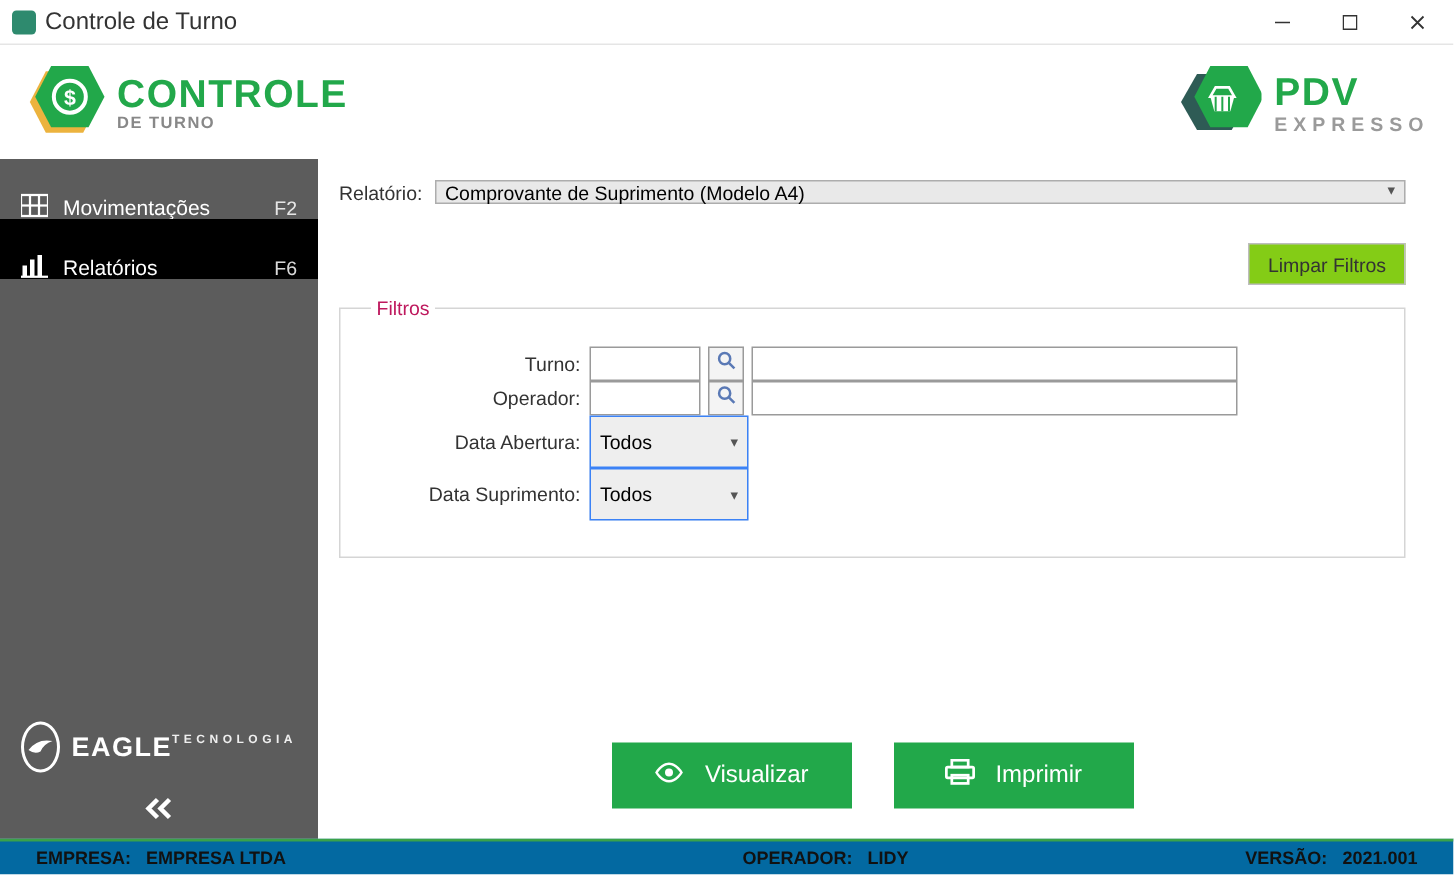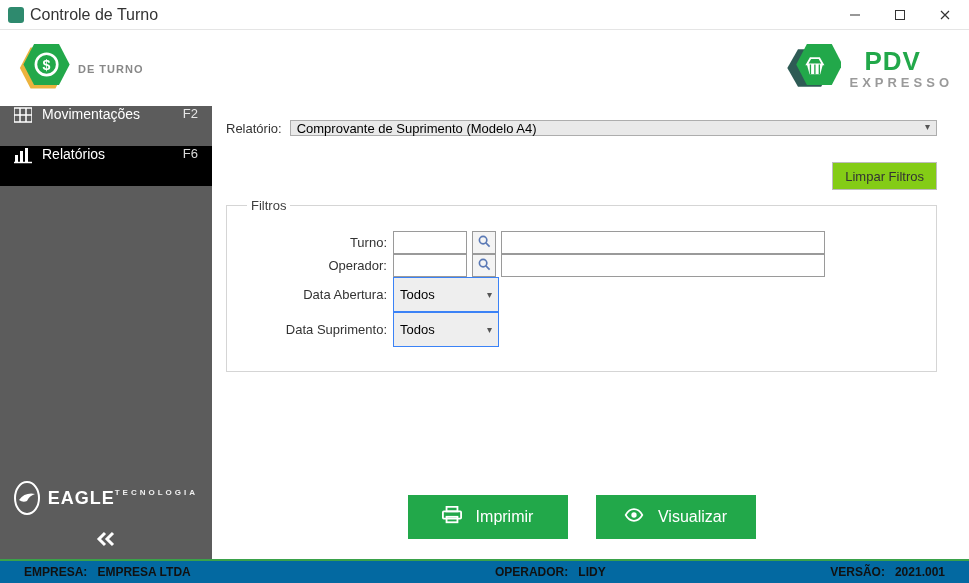--- a/index.html
+++ b/index.html
@@ -14,27 +14,27 @@
     
     .header { height:76px; background:#fff; display:flex; align-items:center; padding:0 16px; position:relative; }
     .logo-left { display:flex; align-items:center; gap:8px; }
     .hex { width:54px; height:48px; position:relative; }
     .hex svg { width:100%; height:100%; }
     .logo-left .txt { display:flex; flex-direction:column; line-height:1; }
     .logo-left .t1 { font-size:26px; font-weight:800; color:#22a84a; letter-spacing:1px; }
     .logo-left .t2 { font-size:11px; font-weight:700; color:#888; letter-spacing:1px; margin-top:2px; }
     .logo-right { margin-left:auto; display:flex; align-items:center; gap:8px; }
     .logo-right .txt { display:flex; flex-direction:column; line-height:1; text-align:left; }
-    .logo-right .t1 { font-size:26px; font-weight:800; color:#22a84a; letter-spacing:1px;margin-left:15px; }
+    .logo-right .t1 { font-size:26px; font-weight:800; color:#22a84a; letter-spacing:1px; }
     .logo-right .t2 { font-size:13px; font-weight:700; color:#9a9a9a; letter-spacing:4px; margin-top:2px; }
 
     
     .main { height:calc(583px - 30px - 76px - 24px); display:flex; }
     .sidebar { width:212px; background:#5c5c5c; color:#fff; display:flex; flex-direction:column; }
-    .sbitem { height:40px; display:flex; align-items:flex-start; padding:0 14px; font-size:14px; cursor:pointer; }
+    .sbitem { height:40px; display:flex; align-items:flex-end; padding:0 14px; font-size:14px; cursor:pointer; }
     .sbitem .sicon { width:18px; height:18px; margin-right:10px; flex-shrink:0; }
     .sbitem .lab { flex:1; }
     .sbitem .hk { font-size:13px; opacity:.85;margin-left:20px; }
     .sbitem.active { background:#000000; }
     .sbfill { flex:1; }
     .eagle { padding:10px 14px 8px; display:flex; align-items:center; gap:8px; }
     .eagle .ecircle { width:34px; height:34px; border:2px solid #fff; border-radius:50%; display:flex; align-items:center; justify-content:center; }
     .eagle .etxt { display:flex; line-height:1; }
     .eagle .e1 { font-size:18px; font-weight:800; letter-spacing:1px; color:#fff; }
     .eagle .e2 { font-size:8px; font-weight:700; letter-spacing:3px; color:#fff; opacity:.9; }
@@ -44,21 +44,21 @@
     .content { flex:1; background:#fff; padding:14px 32px 0 14px; position:relative; display:flex; flex-direction:column; }
     .row-report { display:flex; align-items:center; gap:8px; margin-bottom:26px; }
     .row-report label { font-size:13px; color:#333; }
     .combo { flex:1; height:16px; border:1px solid #adadad; background:#e9e9e9; display:flex; align-items:flex-start; padding:0 6px; font-size:13px; position:relative; }
     .combo .cv { flex:1; overflow:hidden; text-overflow:ellipsis; white-space:nowrap; }
     .combo .caret { font-size:10px; color:#555; }
     .right-actions { display:flex; justify-content:flex-end; margin-bottom:8px; }
     .btn-flat { height:28px; padding:0 12px; background:#84cc16; border:1px solid #bdbdbd; font-size:13px; color:#333; cursor:pointer; }
 
     fieldset.filtros { border:1px solid #d5d5d5; padding:18px 20px 24px; margin-bottom:auto; }
-    fieldset.filtros legend { font-size:13px; color:#404040; padding:0 4px; }
+    fieldset.filtros legend { font-size:13px; color:#be185d; padding:0 4px; }
     .frow { display:flex; align-items:center; margin-bottom:0; }
     .frow:last-child { margin-bottom:0; }
     .frow .flab { width:140px; text-align:right; font-size:13px; color:#333; margin-right:6px; }
     .frow input[type=text] { height:23px; border:1px solid #9a9a9a; background:#fff; padding:0 4px; font-size:13px; }
     .tiny { width:74px; }
     .wide { width:324px; }
     .lookup { width:24px; height:23px; border:1px solid #9a9a9a; background:#f4f4f4; margin:0 5px; display:flex; align-items:center; justify-content:center; cursor:pointer; }
     .lookup svg { width:13px; height:13px; }
     .combo-sm { width:106px; height:35px; border:1px solid #3b82f6; background:#eee; display:flex; align-items:center; padding:0 6px; font-size:13px; position:relative;text-align:center; }
     .combo-sm .caret { margin-left:auto; font-size:10px; color:#555; }
@@ -100,20 +100,21 @@
   <div class="logo-left">
     <div class="hex">
       <svg viewBox="0 0 60 54">
         <polygon points="16,4 44,4 56,27 44,50 16,50 4,27" fill="#ecb33e"></polygon>
         <polygon points="20,0 48,0 60,23 48,46 20,46 8,23" fill="#22a84a"></polygon>
         <circle cx="34" cy="23" r="12" fill="none" stroke="#fff" stroke-width="3"></circle>
         <text x="34" y="29" text-anchor="middle" font-size="16" font-weight="800" fill="#fff">$</text>
       </svg>
     </div>
     <div class="txt">
+      <span class="t1">CONTROLE</span>
       <span class="t2">DE TURNO</span>
     </div>
   </div>
   <div class="logo-right">
     <div class="hex">
       <svg viewBox="0 0 60 54">
         <polygon points="12,6 38,6 50,27 38,48 12,48 0,27" fill="#2e5b55"></polygon>
         <polygon points="22,0 50,0 62,23 50,46 22,46 10,23" fill="#22a84a"></polygon>
         <path d="M26 16 L36 16 L40 23 L22 23 Z" fill="none" stroke="#fff" stroke-width="2"></path>
         <path d="M22 23 L40 23 L37 34 L25 34 Z" fill="#fff"></path>
@@ -231,39 +232,39 @@
       <div class="frow">
         <div class="flab">Data Suprimento:</div>
         <div class="combo-sm">
           <span>Todos</span>
           <span class="caret">▾</span>
         </div>
       </div>
     </fieldset>
 
     <div class="bottom-buttons">
+      <button class="btn-green">
+        <span>
+          <svg viewBox="0 0 24 18">
+              <path d="M12 2 C6 2 2 9 2 9 s4 7 10 7 10-7 10-7 S18 2 12 2 Z" fill="none" stroke="#fff" stroke-width="2"></path>
+              <circle cx="12" cy="9" r="3.2" fill="#fff"></circle>
+            </svg>
+        </span>
+        <span>Visualizar</span>
+      </button>
       <button class="btn-green">
         <span>
           <svg viewBox="0 0 22 18">
               <rect x="5" y="0" width="12" height="5" fill="none" stroke="#fff" stroke-width="2"></rect>
               <rect x="1" y="5" width="20" height="8" rx="1" fill="none" stroke="#fff" stroke-width="2"></rect>
               <rect x="5" y="11" width="12" height="6" fill="none" stroke="#fff" stroke-width="2"></rect>
             </svg>
         </span>
         <span>Imprimir</span>
       </button>
-      <button class="btn-green">
-        <span>
-          <svg viewBox="0 0 24 18">
-              <path d="M12 2 C6 2 2 9 2 9 s4 7 10 7 10-7 10-7 S18 2 12 2 Z" fill="none" stroke="#fff" stroke-width="2"></path>
-              <circle cx="12" cy="9" r="3.2" fill="#fff"></circle>
-            </svg>
-        </span>
-        <span>Visualizar</span>
-      </button>
     </div>
   </div>
 </div>
 
 <div class="statusbar">
   <div class="sb1">
     <span>EMPRESA:</span>
     <span>&nbsp;</span>
     <span>EMPRESA LTDA</span>
   </div>

